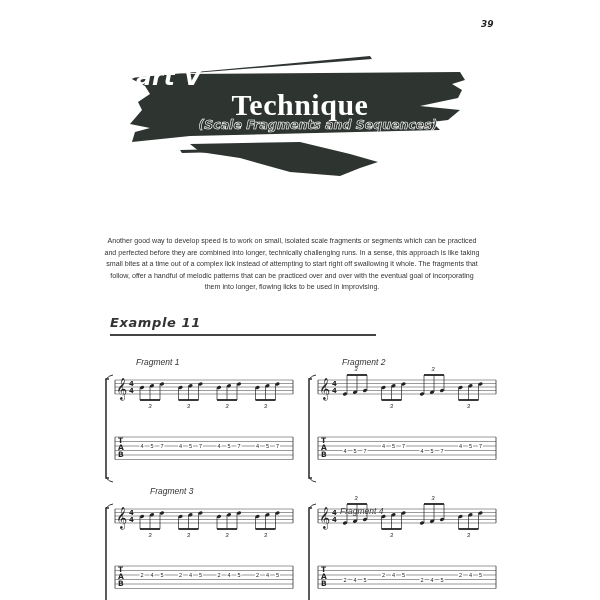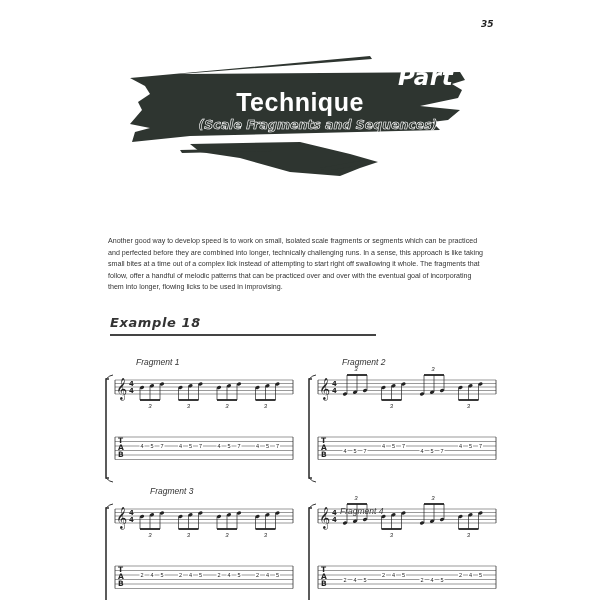--- a/index.html
+++ b/index.html
@@ -1,49 +1,49 @@
 <!DOCTYPE html>
 <html><head>
 <meta charset="utf-8">
 <style>
   html, body { margin:0; padding:0; background:#ffffff; }
   body { width:600px; height:600px; position:relative; overflow:hidden; font-family:"Liberation Sans", sans-serif; color:#2a2a2a; }
   .page-num { position:absolute; left:481px; top:19px; font-size:9px; font-weight:bold; font-style:italic; color:#222; font-family:"DejaVu Sans", sans-serif; }
   .banner { position:absolute; left:120px; top:50px; width:360px; height:135px; }
   .banner svg { position:absolute; left:0; top:0; }
-  .banner .t1 { position:absolute; left:0; width:100%; text-align:right; top:14px; font-size:23px; font-weight:bold; font-style:italic; color:#fff; font-family:"DejaVu Sans", sans-serif; letter-spacing:0.5px; }
-  .banner .t2 { position:absolute; left:0; width:100%; text-align:center; top:38px; font-size:25px; font-weight:bold; color:#fff; font-family:Liberation Sans, sans-serif; letter-spacing:0.5px; }
+  .banner .t1 { position:absolute; left:0; width:100%; text-align:left; top:14px; font-size:23px; font-weight:bold; font-style:italic; color:#fff; font-family:"DejaVu Sans", sans-serif; letter-spacing:0.5px; }
+  .banner .t2 { position:absolute; left:0; width:100%; text-align:center; top:38px; font-size:30px; font-weight:bold; color:#fff; font-family:Liberation Serif, serif; letter-spacing:0.5px; }
   .banner .t3 { position:absolute; left:48px; width:300px; text-align:center; top:67px; font-size:12.5px; font-weight:bold; font-style:italic; color:#2e3530; font-family:"DejaVu Sans", sans-serif; -webkit-text-stroke:0.6px #ffffff; }
-  .intro { position:absolute; left:108px; top:236px; width:380px; font-size:7.1px; line-height:11.6px; color:#333; }
+  .intro { position:absolute; left:102px; top:236px; width:380px; font-size:7.1px; line-height:11.6px; color:#333;text-align:center; }
   .example-title { position:absolute; left:110px; top:315px; font-size:13px; font-weight:bold; font-style:italic; color:#333; font-family:"DejaVu Sans", sans-serif; letter-spacing:0.6px; }
   .example-rule { position:absolute; left:110px; top:334px; width:266px; height:1.5px; background:#444; }
   .frag { position:absolute; width:200px; height:130px; }
   .frag-label { position:absolute; font-size:8.5px; font-style:italic; color:#333; }
   .frag svg { position:absolute; left:0; top:0; }
 </style>
 </head>
 <body>
 
-<div class="page-num">35</div>
+<div class="page-num">39</div>
 
 <div class="banner">
   <svg width="360" height="135" viewBox="0 0 360 135">
     <path d="M10,28 L250,6 L252,9 L60,24 L340,22 L345,30 L332,34 L342,40 L338,48 L300,56 L340,60 L328,70 L312,72 L320,80 L70,86 L12,92 L15,82 L30,78 L10,74 L22,60 L18,52 L30,44 L25,36 Z" fill="#2e3530"></path>
     <path d="M70,94 L180,92 L230,104 L258,112 L240,118 L220,126 L170,122 L120,108 L80,102 Z" fill="#2e3530"></path>
     <path d="M60,100 L150,98 L152,101 L62,103 Z" fill="#2e3530"></path>
     <path d="M200,118 L245,110 L248,114 L205,121 Z" fill="#2e3530"></path>
   </svg>
   <div class="t1">Part V</div>
   <div class="t2">Technique</div>
   <div class="t3">(Scale Fragments and Sequences)</div>
 </div>
 
 <div class="intro">Another good way to develop speed is to work on small, isolated scale fragments or segments which can be practiced and perfected before they are combined into longer, technically challenging runs. In a sense, this approach is like taking small bites at a time out of a complex lick instead of attempting to start right off swallowing it whole. The fragments that follow, offer a handful of melodic patterns that can be practiced over and over with the eventual goal of incorporating them into longer, flowing licks to be used in improvising.</div>
 
-<div class="example-title">Example 18</div>
+<div class="example-title">Example 11</div>
 <div class="example-rule"></div>
 
 <div class="frag" style="left:103px; top:355px;" id="frag0">
   <div class="frag-label" style="left:33px; top:2px;text-align:right;">Fragment 1</div>
 <svg width="200" height="130">
       <path d="M6,24 L3,24 L3,123 L6,123" stroke="#333" fill="none" stroke-width="1.6"></path>
       <path d="M3,24 Q7,20 10,20" stroke="#333" fill="none" stroke-width="1"></path>
       <path d="M3,123 Q7,127 10,127" stroke="#333" fill="none" stroke-width="1"></path>
       <line x1="12" y1="25" x2="190" y2="25" stroke="#555" stroke-width="0.6"></line>
       <line x1="12" y1="28.5" x2="190" y2="28.5" stroke="#555" stroke-width="0.6"></line>

